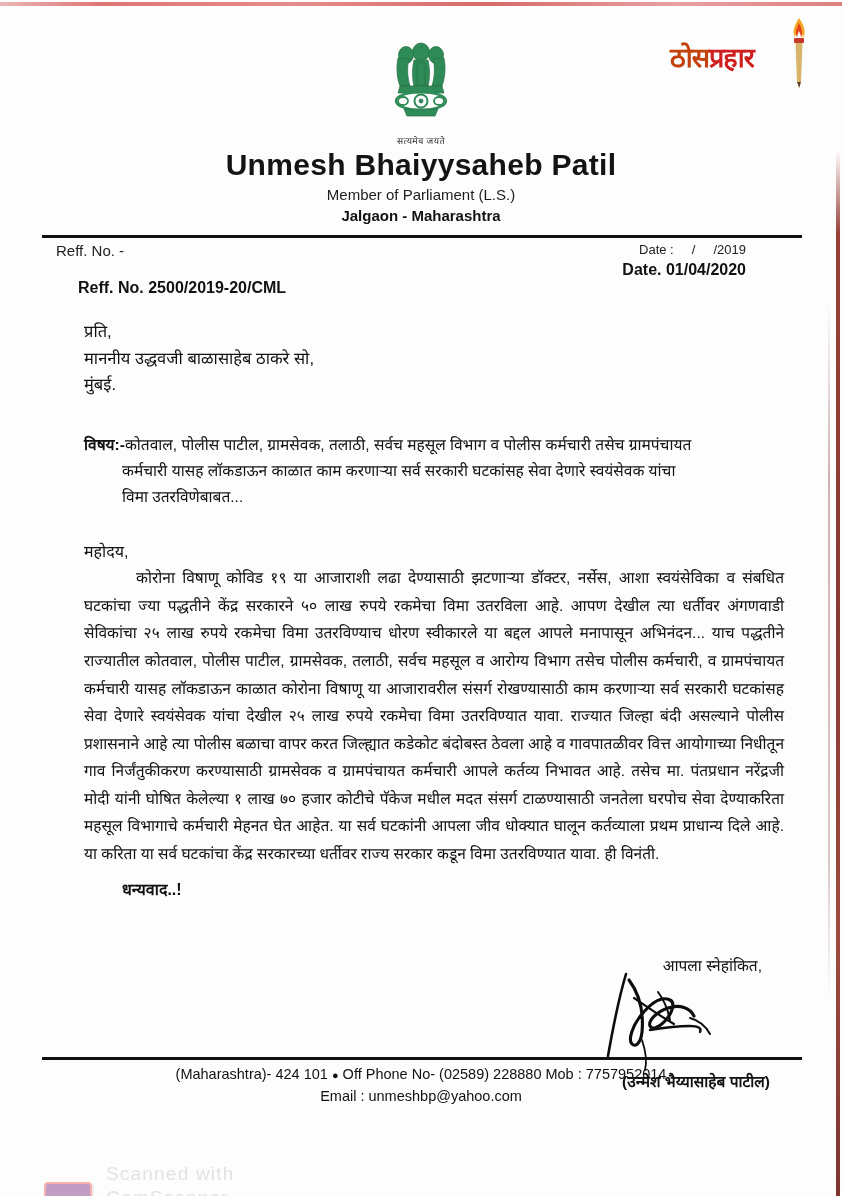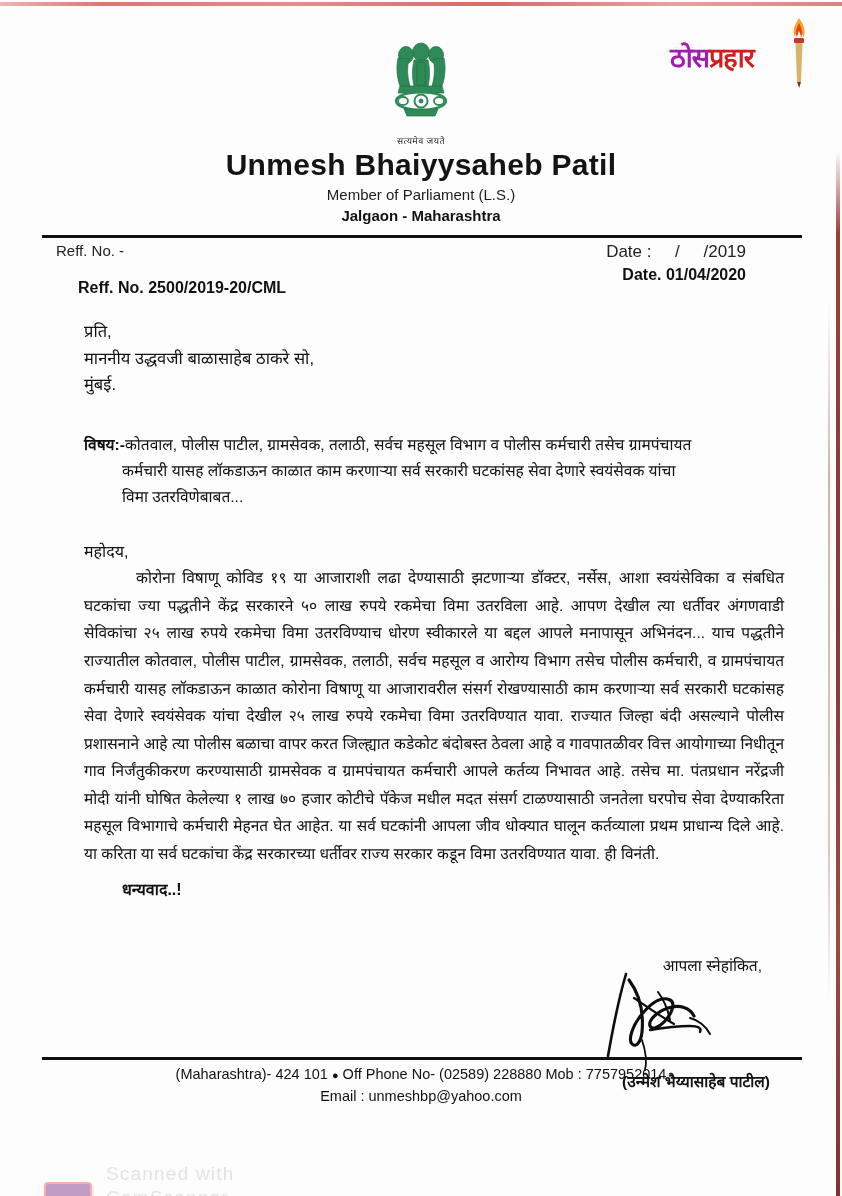--- a/index.html
+++ b/index.html
@@ -35,21 +35,21 @@
   .letterhead{position:absolute;left:0;top:0;width:842px;}
   .logo-box{
     position:absolute;right:22px;top:14px;width:150px;height:78px;
   }
   .logo-text{
     position:absolute;left:0;top:24px;width:150px;
     font-family:"Liberation Serif", serif;
     font-size:27px;font-weight:bold;letter-spacing:-1px;
     white-space:nowrap;
   }
-  .logo-t1{color:#a21caf;}
+  .logo-t1{color:#c2410c;}
   .logo-t2{color:#cf1f1f;}
   .torch{
     position:absolute;right:6px;top:2px;width:30px;height:74px;
   }
   .emblem{
     position:absolute;left:0;right:0;top:36px;margin:auto;
     width:120px;text-align:center;
   }
   .emblem svg{display:block;margin:0 auto;}
   .satyamev{
@@ -73,21 +73,21 @@
   }
   .rule-bottom{
     position:absolute;left:42px;top:1057px;width:760px;height:3px;background:#111;
   }
 
   
   .refblock{position:absolute;left:56px;top:242px;}
   .ref-line1{font-size:15px;color:#222;}
   .ref-line2{font-size:16px;font-weight:bold;color:#111;margin-left:22px;margin-top:20px;}
   .dateblock{position:absolute;right:96px;top:242px;text-align:left;}
-  .date-line1{font-size:17px;color:#222;white-space:pre;}
+  .date-line1{font-size:13px;color:#222;white-space:pre;}
   .date-line2{font-size:16px;font-weight:bold;color:#111;margin-top:4px;margin-left:-20px;text-align:right;}
 
   
   .body{
     position:absolute;left:84px;top:318px;width:700px;
     font-family:"Liberation Serif", serif;
     color:#111;
   }
   .dev{font-family:"Liberation Sans", sans-serif;}
   .to-block{font-size:16.5px;line-height:1.62;}

